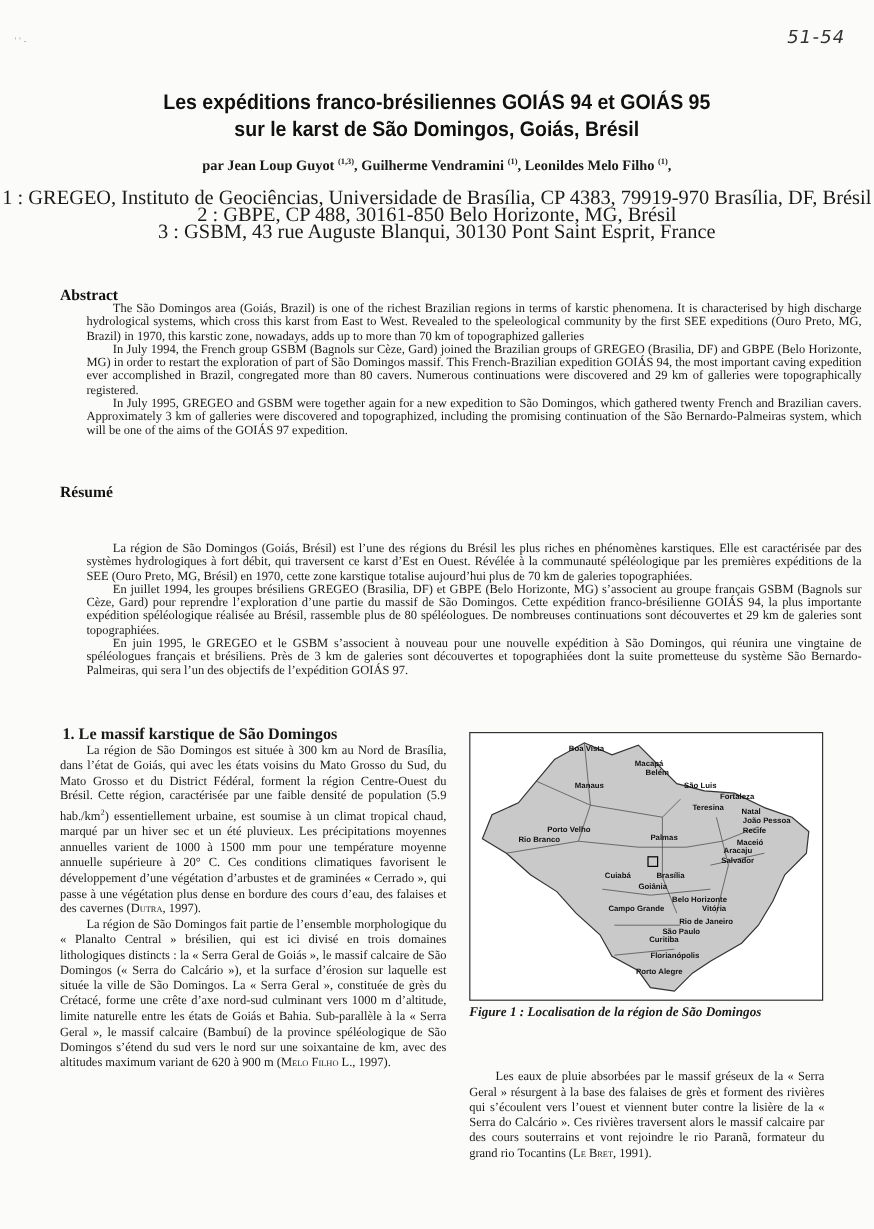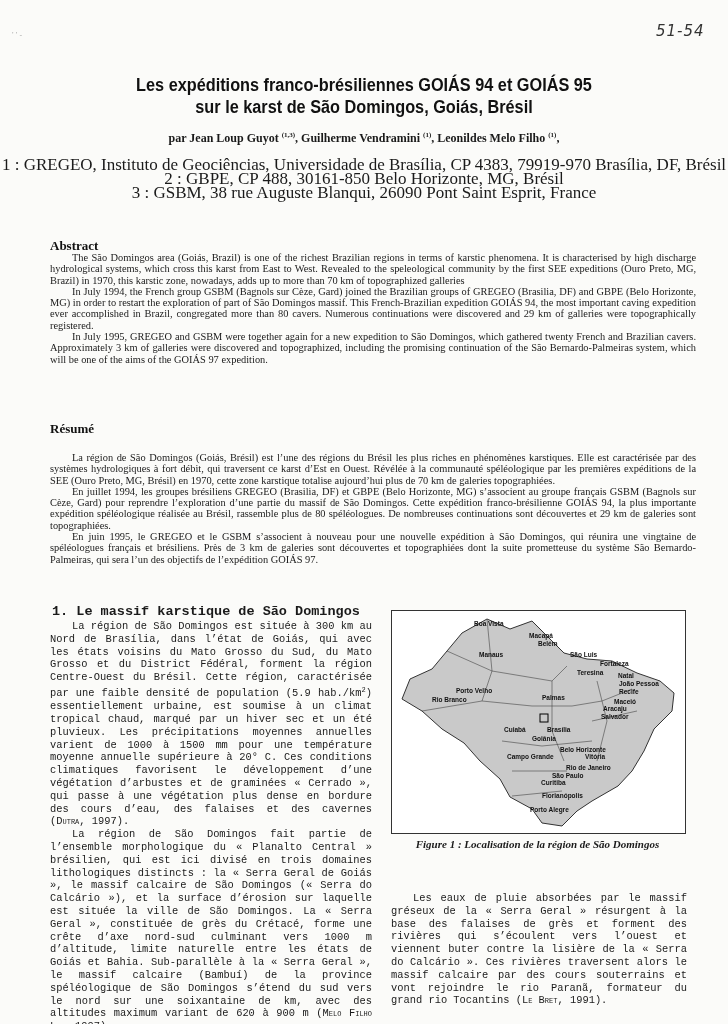--- a/index.html
+++ b/index.html
@@ -6,56 +6,56 @@
   body {
     width: 728px; height: 1024px; background: #fbfbf9; position: relative; overflow: hidden;
     font-family: "Liberation Serif", serif; color: #1a1a1a;
   }
   .corner-mark { position: absolute; left: 12px; top: 30px; font-size: 8px; color: #aaa; font-family: "Liberation Sans", sans-serif; }
   .page-num { position: absolute; left: 656px; top: 22px; font-size: 15px; color: #333; font-family: "DejaVu Sans", sans-serif; font-style: italic; letter-spacing: 1px; }
   .title { position: absolute; left: 0; width: 728px; top: 74px; text-align: center; font-family: "Liberation Sans", sans-serif; font-weight: bold; font-size: 17.5px; line-height: 22px; color: #111; transform: scaleX(0.93); }
   .authors { position: absolute; left: 0; width: 728px; top: 128px; text-align: center; font-weight: bold; font-size: 12px; line-height: 14.5px; }
   .affil { position: absolute; left: 0; width: 728px; text-align: center; font-size: 17px; line-height: 14px; }
   .h2 { position: absolute; font-family: Liberation Serif, serif; font-weight: bold; font-size: 13px; color: #111; }
-  .para { position: absolute; font-size: 10.4px; line-height: 11.3px; text-align: justify; }
+  .para { position: absolute; font-size: 10.4px; line-height: 11.3px; text-align: justify; margin-left: 22px; }
   .para p { margin: 0; text-indent: 22px; }
-  .sec1 { position: absolute; left: 52px; top: 604px; font-family: Liberation Mono, monospace; font-weight: bold; font-size: 13.5px; }
+  .sec1 { position: absolute; left: 52px; top: 604px; font-family: Liberation Serif, serif; font-weight: bold; font-size: 13.5px; }
   .col { position: absolute; font-size: 10.4px; line-height: 12.8px; text-align: justify; }
-  .col p { margin: 0; text-indent: 22px; font-family: Liberation Mono, monospace; }
+  .col p { margin: 0; text-indent: 22px; }
   .sc { font-variant: small-caps; }
   .figure { position: absolute; left: 391px; top: 610px; width: 293px; height: 222px; border: 1px solid #333; background: #fff; }
-  .fig-caption { position: absolute; left: 391px; top: 838px; width: 293px; text-align: center; font-weight: bold; font-style: italic; font-size: 11px; }
+  .fig-caption { position: absolute; left: 391px; top: 838px; width: 293px; font-weight: bold; font-style: italic; font-size: 11px; }
   .city { font-family: "Liberation Sans", sans-serif; font-size: 6.5px; font-weight: bold; fill: #111; }
 </style>
 </head>
 <body>
 
 <div class="corner-mark">' ' -</div>
 <div class="page-num">51-54</div>
 
 <div class="title">
   <div>Les expéditions franco-brésiliennes GOIÁS 94 et GOIÁS 95</div>
   <div>sur le karst de São Domingos, Goiás, Brésil</div>
 </div>
 
 <div class="authors">
   <div><span>par Jean Loup Guyot </span><sup style="font-size:7px">(1,3)</sup><span>, Guilherme Vendramini </span><sup style="font-size:7px">(1)</sup><span>, Leonildes Melo Filho </span><sup style="font-size:7px">(1)</sup><span>,</span></div>
 </div>
 <div class="affil" style="top:158px">1 : GREGEO, Instituto de Geociências, Universidade de Brasília, CP 4383, 79919-970 Brasília, DF, Brésil</div>
 <div class="affil" style="top:172px">2 : GBPE, CP 488, 30161-850 Belo Horizonte, MG, Brésil</div>
-<div class="affil" style="top:186px">3 : GSBM, 38 rue Auguste Blanqui, 26090 Pont Saint Esprit, France</div>
+<div class="affil" style="top:186px">3 : GSBM, 43 rue Auguste Blanqui, 30130 Pont Saint Esprit, France</div>
 
 <div class="h2" style="left:50px; top:238px">Abstract</div>
 <div class="para" style="left:50px; top:252px; width:646px">
   <p>The São Domingos area (Goiás, Brazil) is one of the richest Brazilian regions in terms of karstic phenomena. It is characterised by high discharge hydrological systems, which cross this karst from East to West. Revealed to the speleological community by the first SEE expeditions (Ouro Preto, MG, Brazil) in 1970, this karstic zone, nowadays, adds up to more than 70 km of topographized galleries</p>
   <p>In July 1994, the French group GSBM (Bagnols sur Cèze, Gard) joined the Brazilian groups of GREGEO (Brasilia, DF) and GBPE (Belo Horizonte, MG) in order to restart the exploration of part of São Domingos massif. This French-Brazilian expedition GOIÁS 94, the most important caving expedition ever accomplished in Brazil, congregated more than 80 cavers. Numerous continuations were discovered and 29 km of galleries were topographically registered.</p>
   <p>In July 1995, GREGEO and GSBM were together again for a new expedition to São Domingos, which gathered twenty French and Brazilian cavers. Approximately 3 km of galleries were discovered and topographized, including the promising continuation of the São Bernardo-Palmeiras system, which will be one of the aims of the GOIÁS 97 expedition.</p>
 </div>
 
-<div class="h2" style="left:50px; top:421px">Résumé</div>
+<div class="h2" style="left:50px; top:402px">Résumé</div>
 <div class="para" style="left:50px; top:452px; width:646px">
   <p>La région de São Domingos (Goiás, Brésil) est l’une des régions du Brésil les plus riches en phénomènes karstiques. Elle est caractérisée par des systèmes hydrologiques à fort débit, qui traversent ce karst d’Est en Ouest. Révélée à la communauté spéléologique par les premières expéditions de la SEE (Ouro Preto, MG, Brésil) en 1970, cette zone karstique totalise aujourd’hui plus de 70 km de galeries topographiées.</p>
   <p>En juillet 1994, les groupes brésiliens GREGEO (Brasilia, DF) et GBPE (Belo Horizonte, MG) s’associent au groupe français GSBM (Bagnols sur Cèze, Gard) pour reprendre l’exploration d’une partie du massif de São Domingos. Cette expédition franco-brésilienne GOIÁS 94, la plus importante expédition spéléologique réalisée au Brésil, rassemble plus de 80 spéléologues. De nombreuses continuations sont découvertes et 29 km de galeries sont topographiées.</p>
   <p>En juin 1995, le GREGEO et le GSBM s’associent à nouveau pour une nouvelle expédition à São Domingos, qui réunira une vingtaine de spéléologues français et brésiliens. Près de 3 km de galeries sont découvertes et topographiées dont la suite prometteuse du système São Bernardo-Palmeiras, qui sera l’un des objectifs de l’expédition GOIÁS 97.</p>
 </div>
 
 <div class="sec1">1. Le massif karstique de São Domingos</div>
 <div class="col" style="left:50px; top:620px; width:322px">
   <p><span>La région de São Domingos est située à 300 km au Nord de Brasília, dans l’état de Goiás, qui avec les états voisins du Mato Grosso du Sud, du Mato Grosso et du District Fédéral, forment la région Centre-Ouest du Brésil. Cette région, caractérisée par une faible densité de population (5.9 hab./km</span><sup style="font-size:7px">2</sup><span>) essentiellement urbaine, est soumise à un climat tropical chaud, marqué par un hiver sec et un été pluvieux. Les précipitations moyennes annuelles varient de 1000 à 1500 mm pour une température moyenne annuelle supérieure à 20° C. Ces conditions climatiques favorisent le développement d’une végétation d’arbustes et de graminées « Cerrado », qui passe à une végétation plus dense en bordure des cours d’eau, des falaises et des cavernes (</span><span class="sc">Dutra</span><span>, 1997).</span></p>
   <p><span>La région de São Domingos fait partie de l’ensemble morphologique du « Planalto Central » brésilien, qui est ici divisé en trois domaines lithologiques distincts : la « Serra Geral de Goiás », le massif calcaire de São Domingos (« Serra do Calcário »), et la surface d’érosion sur laquelle est située la ville de São Domingos. La « Serra Geral », constituée de grès du Crétacé, forme une crête d’axe nord-sud culminant vers 1000 m d’altitude, limite naturelle entre les états de Goiás et Bahia. Sub-parallèle à la « Serra Geral », le massif calcaire (Bambuí) de la province spéléologique de São Domingos s’étend du sud vers le nord sur une soixantaine de km, avec des altitudes maximum variant de 620 à 900 m (</span><span class="sc">Melo Filho L.</span><span>, 1997).</span></p>

